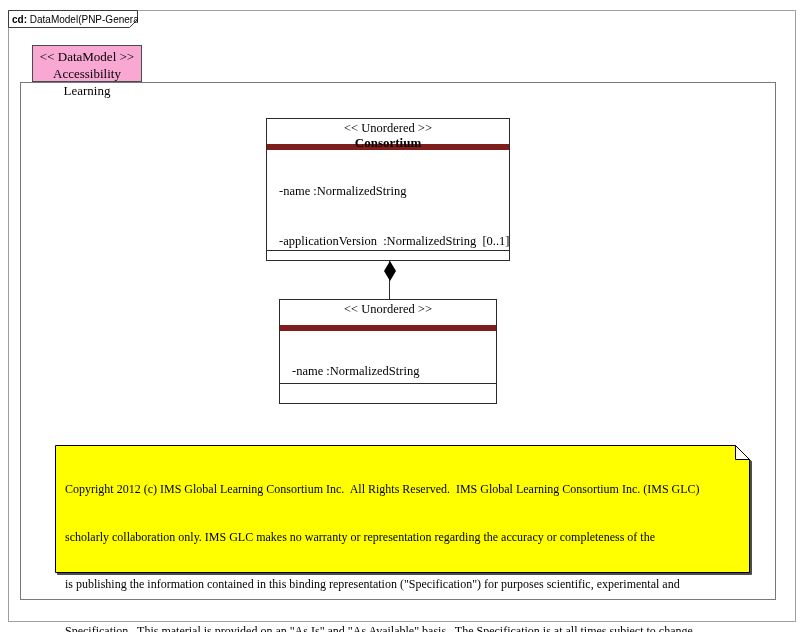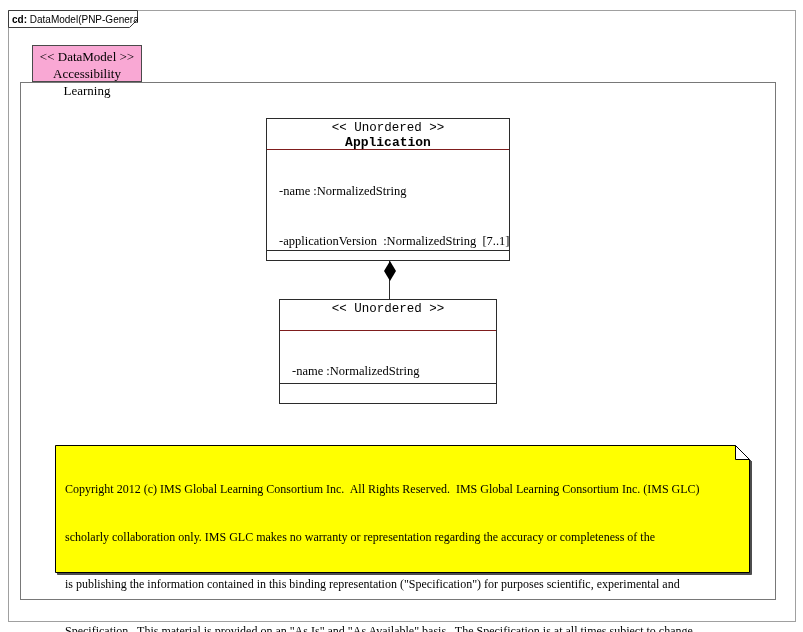--- a/index.html
+++ b/index.html
@@ -26,22 +26,22 @@
     position:absolute; left:32px; top:45px; width:110px; height:37px;
     background:#f9a8d4; border:1px solid #4a4a4a; text-align:center;
     font-size:13px; line-height:17px; padding-top:2px; box-sizing:border-box;
   }
   
   .uml-class {
     position:absolute; background:#fff; border:1px solid #2b2b2b;
     box-sizing:border-box; font-size:12.5px;
   }
   .uml-class .head {
-    border-bottom:1px solid #7f1d1d; text-align:center;
-    padding-top:2px; height:31px; box-sizing:border-box;font-family:Liberation Mono, monospace;
+    border-bottom:6px solid #7f1d1d; text-align:center;
+    padding-top:2px; height:31px; box-sizing:border-box;
   }
   .uml-class .stereo { font-size:12.5px; line-height:14px; }
   .uml-class .cname  { font-size:13px; font-weight:bold; line-height:16px; }
   .uml-class .attrs {
     border-bottom:1px solid #2b2b2b; padding:2px 2px 2px 3px;
     box-sizing:border-box; white-space:pre; overflow:hidden;
   }
   .uml-class .attrs div { line-height:19.5px;margin-left:9px; }
   #class-applicationparameter .attrs div { line-height:17px; }
   .uml-class .ops { box-sizing:border-box; }
@@ -80,25 +80,25 @@
 
   <div class="inner-frame"></div>
   <div class="package-label">
     <div>&lt;&lt; DataModel &gt;&gt;</div>
     <div>Accessibility Learning</div>
   </div>
 
   <div class="uml-class" id="class-application">
     <div class="head">
       <div class="stereo">&lt;&lt; Unordered &gt;&gt;</div>
-      <div class="cname">Application</div>
+      <div class="cname">Consortium</div>
     </div>
     <div class="attrs">
       <div>-name :NormalizedString</div>
-      <div>-applicationVersion  :NormalizedString  [7..1]</div>
+      <div>-applicationVersion  :NormalizedString  [0..1]</div>
       
       
       
     </div>
     <div class="ops"></div>
   </div>
 
   <div class="conn-line"></div>
   <div class="conn-diamond"></div>
 

